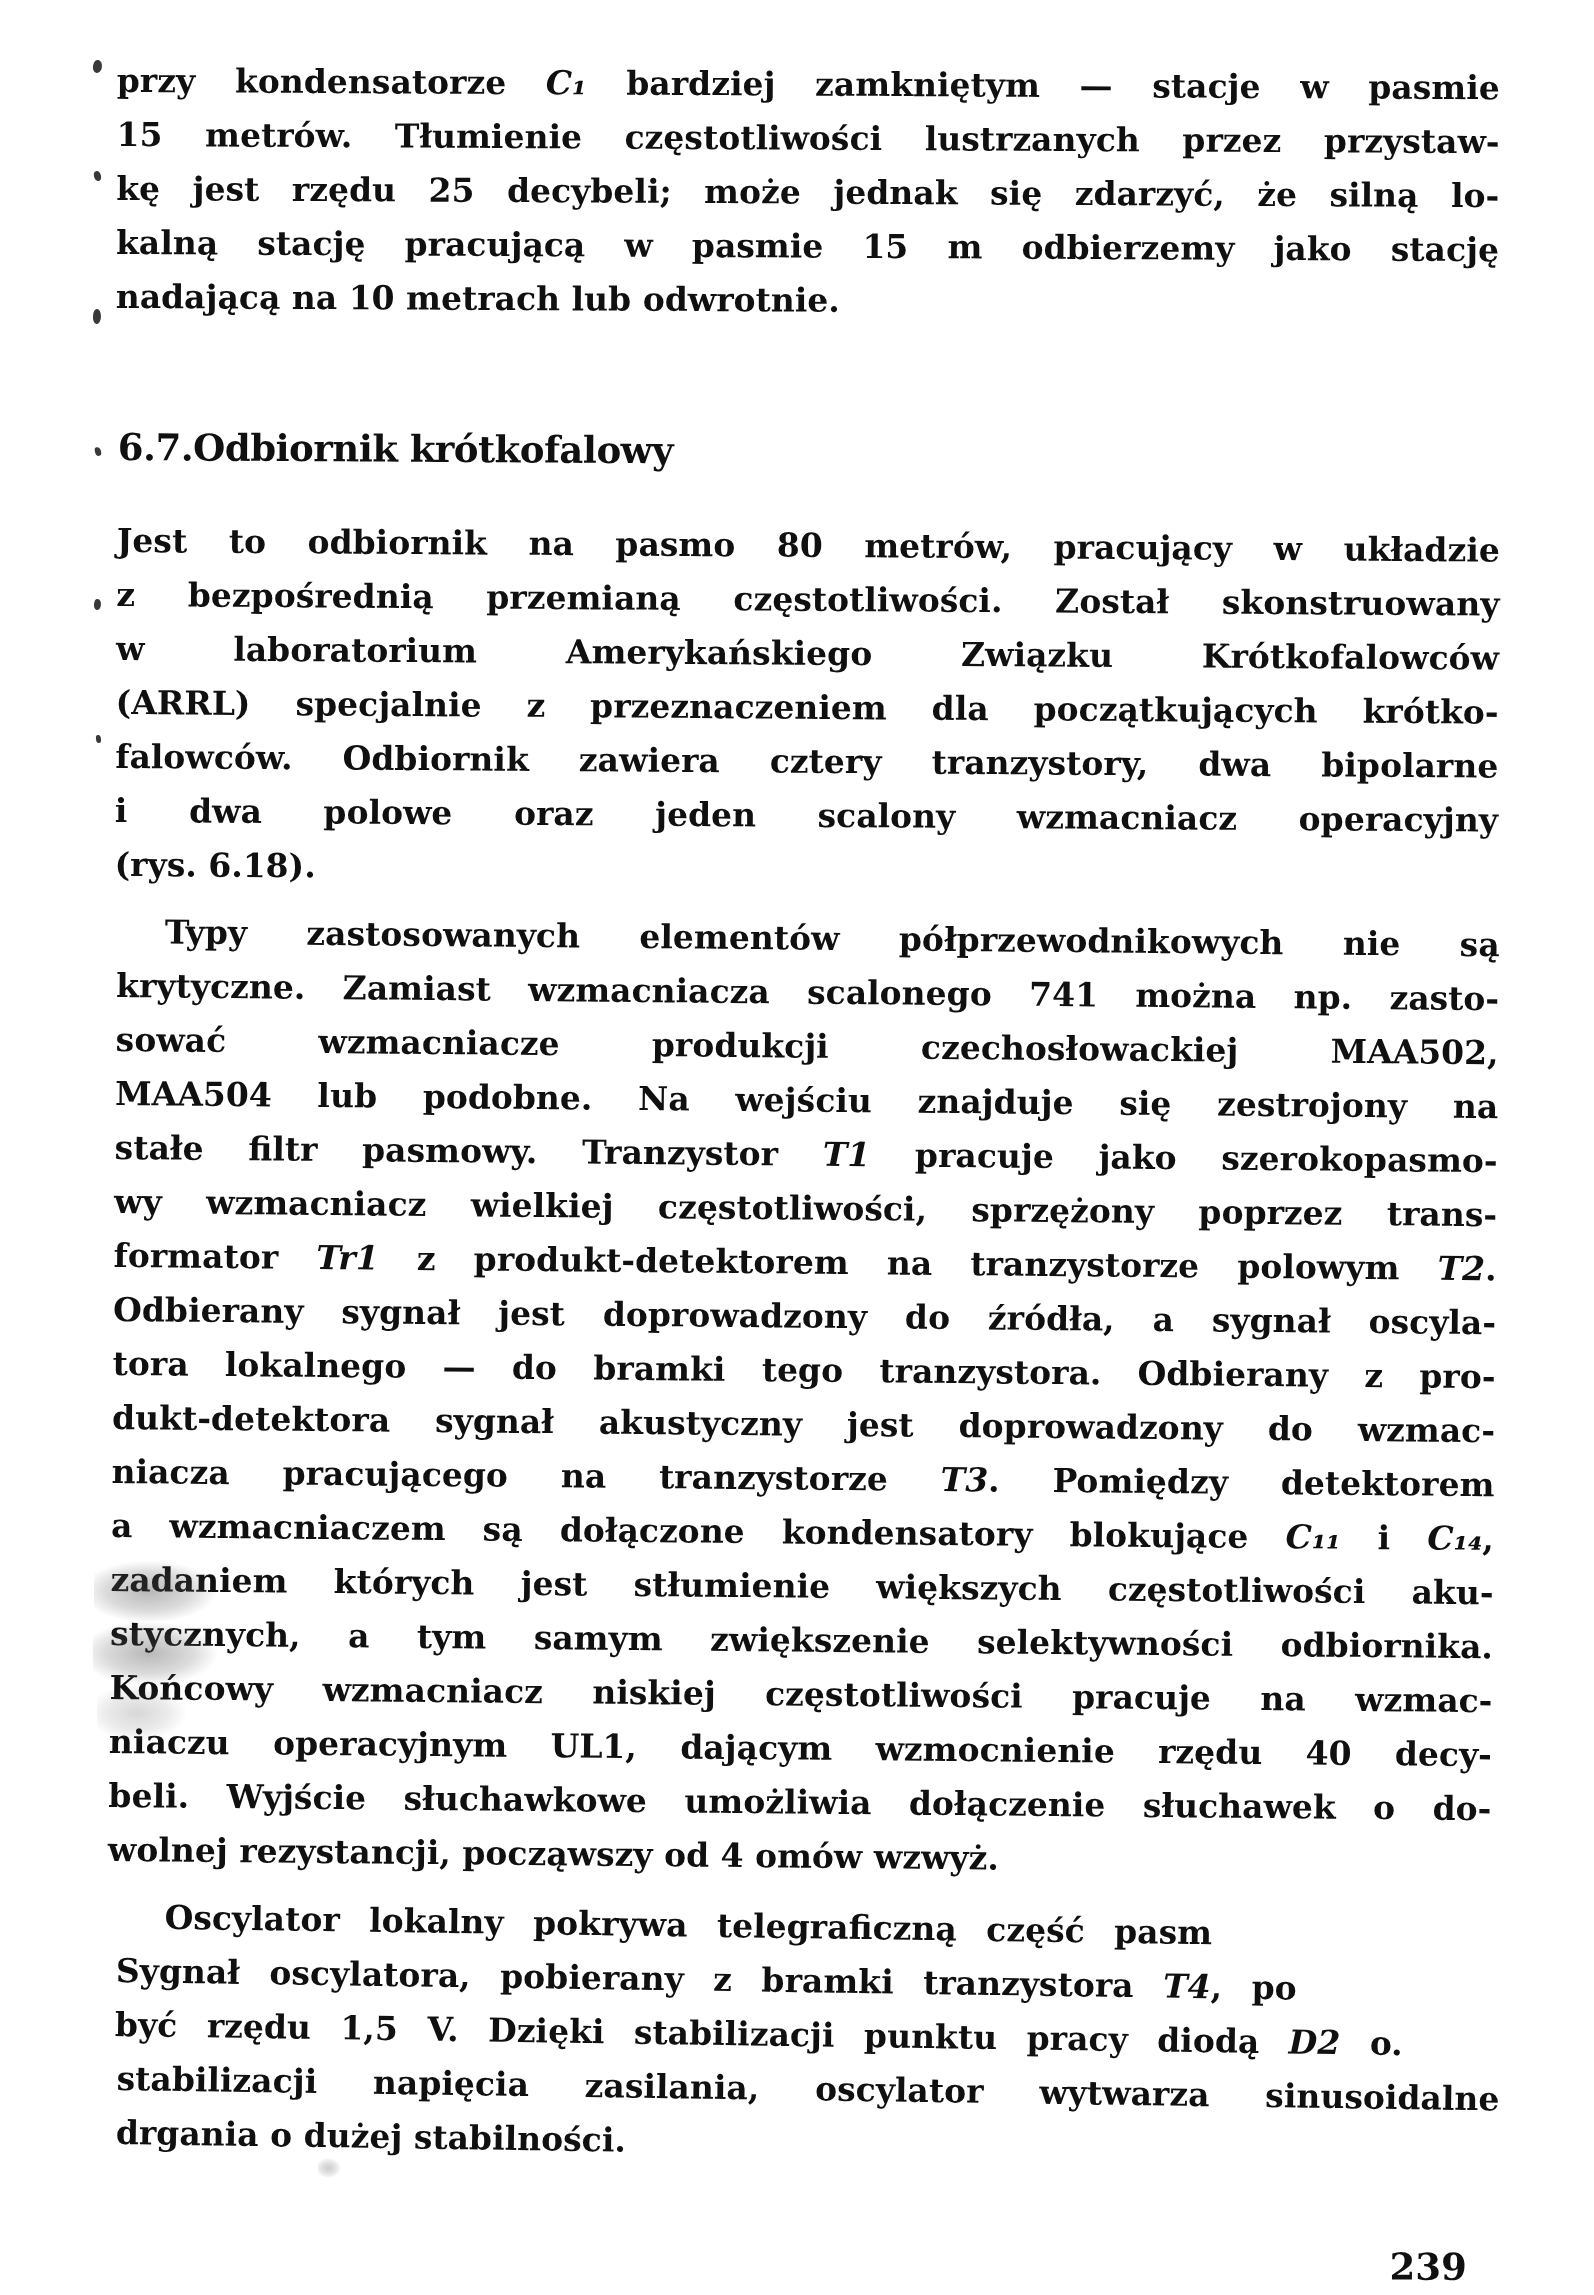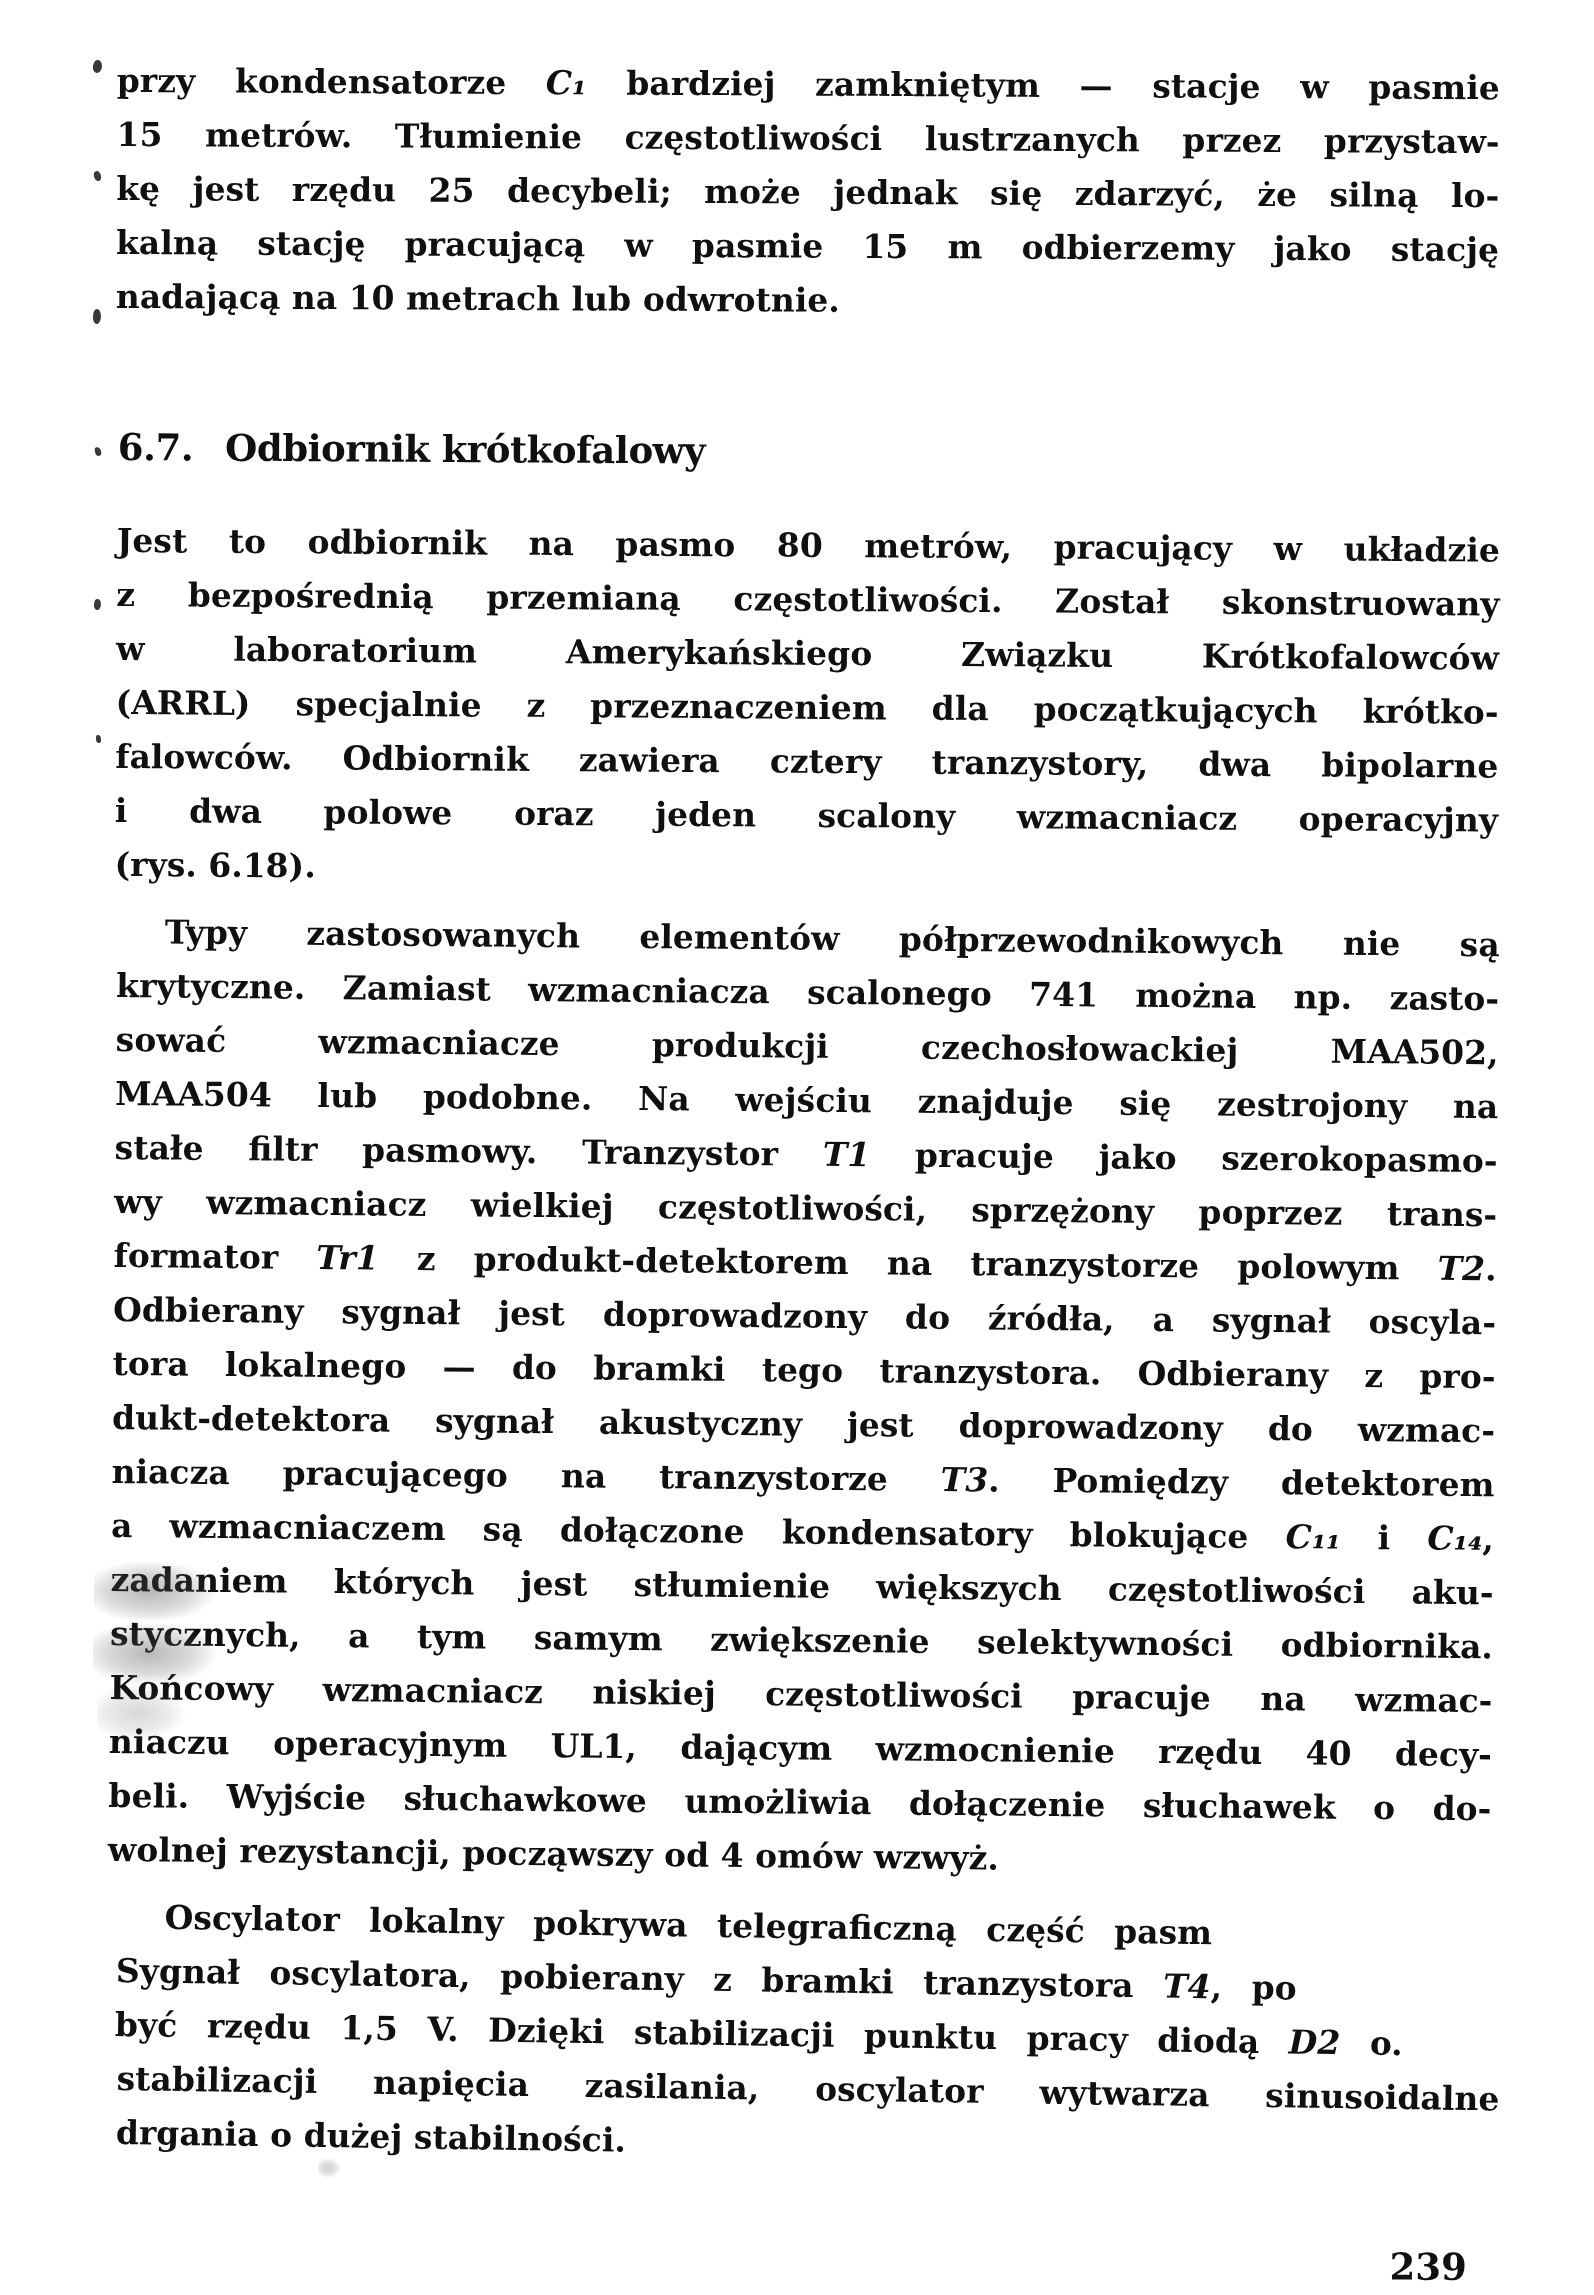--- a/index.html
+++ b/index.html
@@ -51,21 +51,21 @@
     position: absolute;
     left: 118px;
     width: 1383px;
     margin: 0;
     font-size: 37px;
     font-weight: 700;
     letter-spacing: -0.5px;
     line-height: 44px;
     transform-origin: left top;
   }
-  .heading .sec-num { margin-right: 32px; }
+  .heading .sec-num { }
   .pagenum {
     position: absolute;
     left: 117px;
     width: 1350px; 
     text-align: right;
     font-size: 37px;
     line-height: 46px;
     transform-origin: right top;
   }
   i { font-style: italic; }

